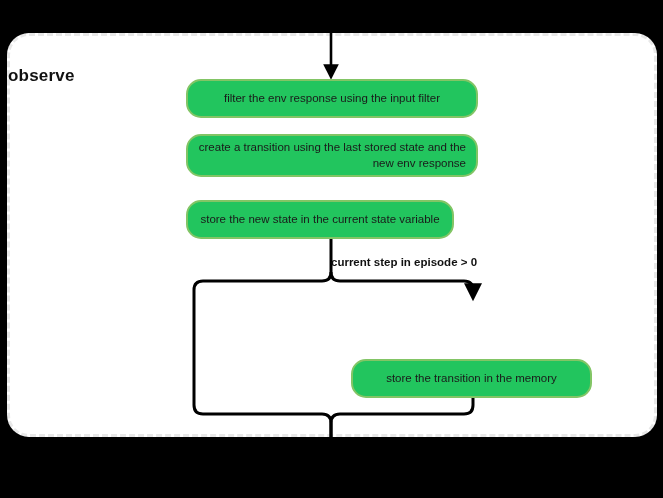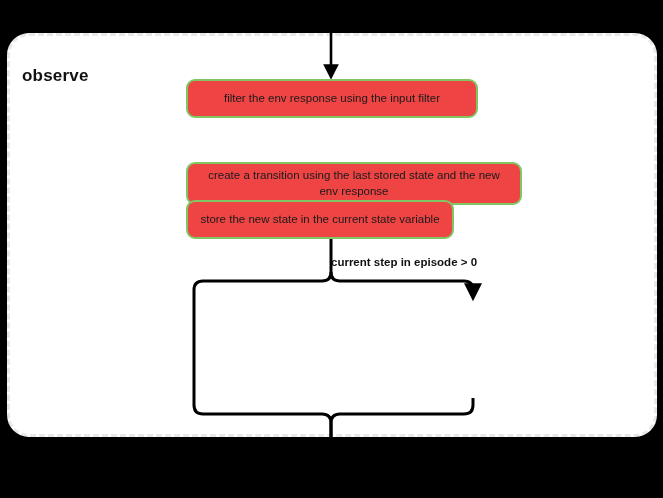--- a/index.html
+++ b/index.html
@@ -22,39 +22,39 @@
     top: 33px;
     width: 650px;
     height: 404px;
     background: #ffffff;
     border: 3px dashed #e8e8e8;
     border-radius: 22px;
     box-sizing: border-box;
   }
   #scope-title {
     position: absolute;
-    left: 22px;
+    left: 8px;
     top: 66px;
     font-size: 17px;
     font-weight: bold;
     color: #111111;
     letter-spacing: 0.2px;
     white-space: nowrap;
   }
   
   .node {
     position: absolute;
     box-sizing: border-box;
-    background: #ef4444;
+    background: #22c55e;
     border: 2.5px solid #82c565;
-    border-radius: 9px;
+    border-radius: 15px;
     display: flex;
     align-items: center;
     justify-content: center;
-    text-align: center;
+    text-align: right;
     color: #1a1a1a;
     font-size: 11.5px;
     line-height: 1.32;
     padding: 2px 10px;
   }
   
   .edge-label {
     position: absolute;
     font-size: 11.5px;
     font-weight: bold;
@@ -97,25 +97,28 @@
 
     <path d="M331,423 L331,448" fill="none" stroke="#000000" stroke-width="3"></path>
   </svg>
 
   <div id="scope-title">observe</div>
 
   <div class="node" style="left:186px; top:79px; width:292px; height:39px;">
     <span>filter the env response using the input filter</span>
   </div>
 
-  <div class="node" style="left:186px; top:134px; width:336px; height:43px;margin-top:28px;">
+  <div class="node" style="left:186px; top:134px; width:292px; height:43px;">
     <span>create a transition using the last stored state and the new env response</span>
   </div>
 
   <div class="node" style="left:186px; top:200px; width:268px; height:39px;">
     <span>store the new state in the current state variable</span>
   </div>
 
 
+  <div class="node" style="left:351px; top:359px; width:241px; height:39px;">
+    <span>store the transition in the memory</span>
+  </div>
 
   <div class="edge-label" style="left:331px; top:256px;">current step in episode &gt; 0</div>
 
 </div>
 
 </body></html>

